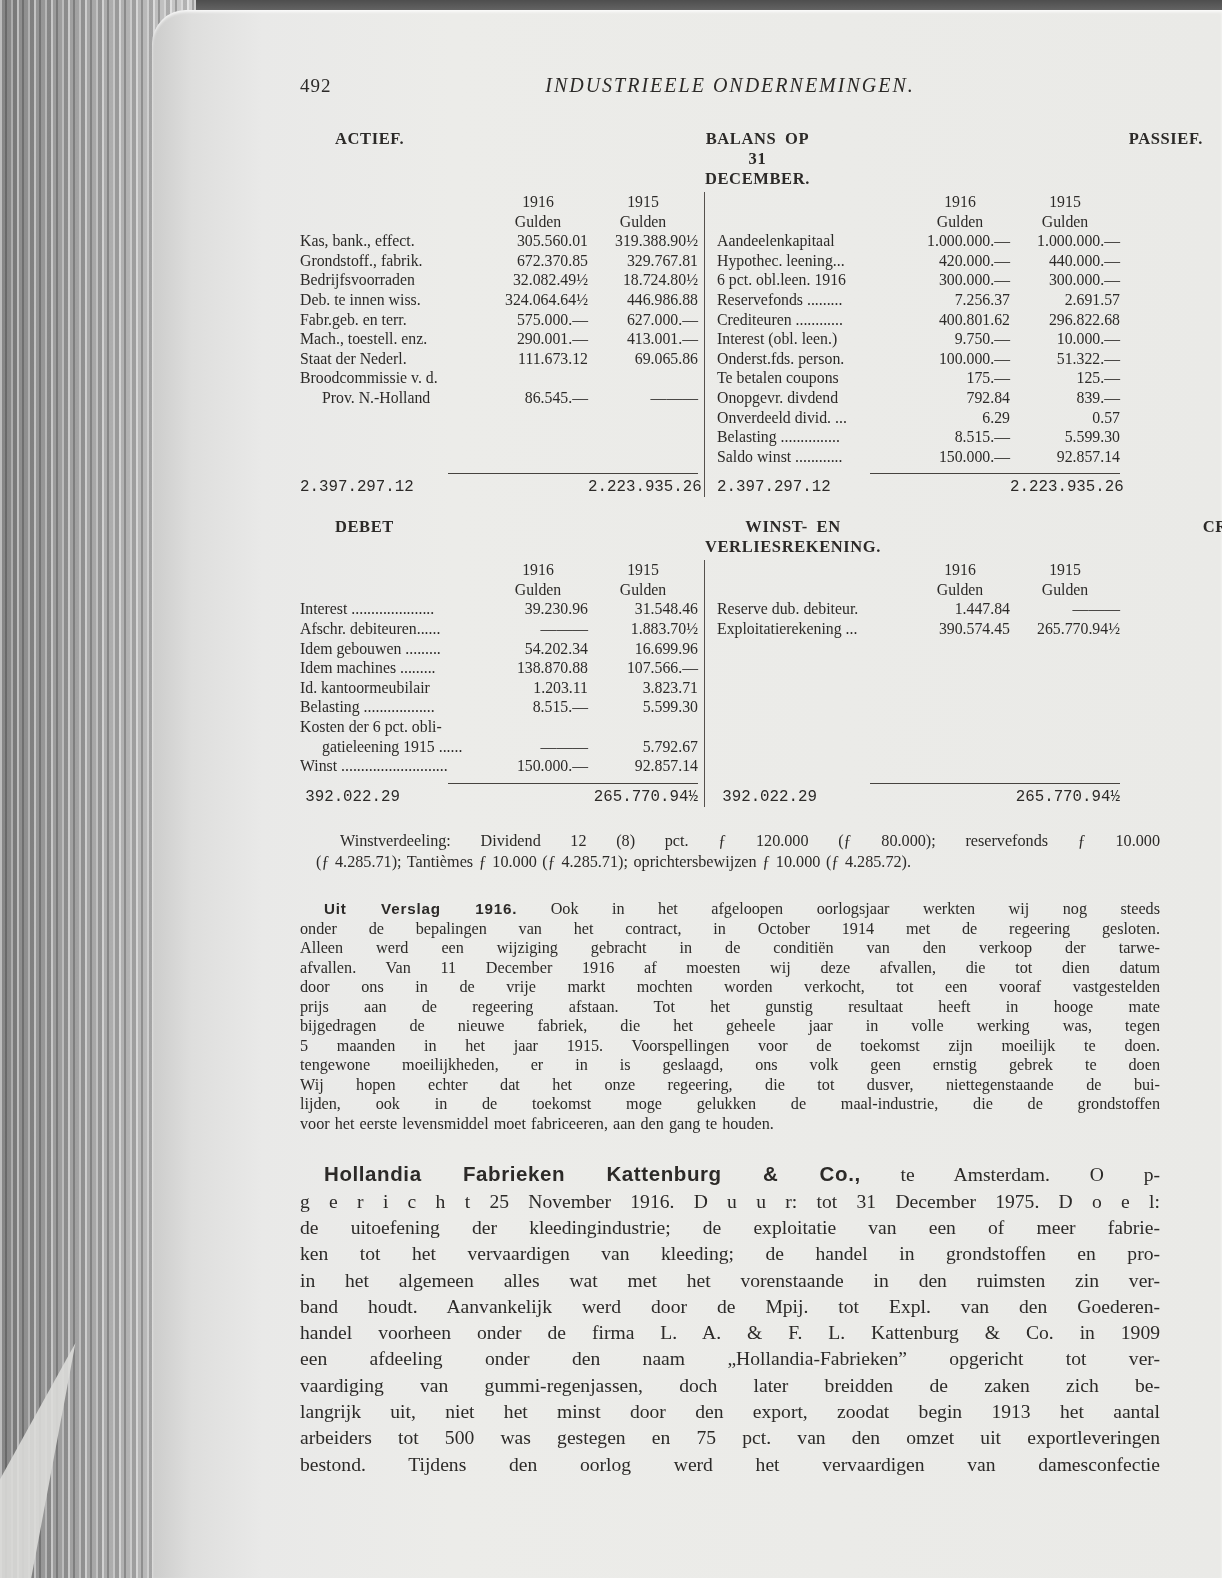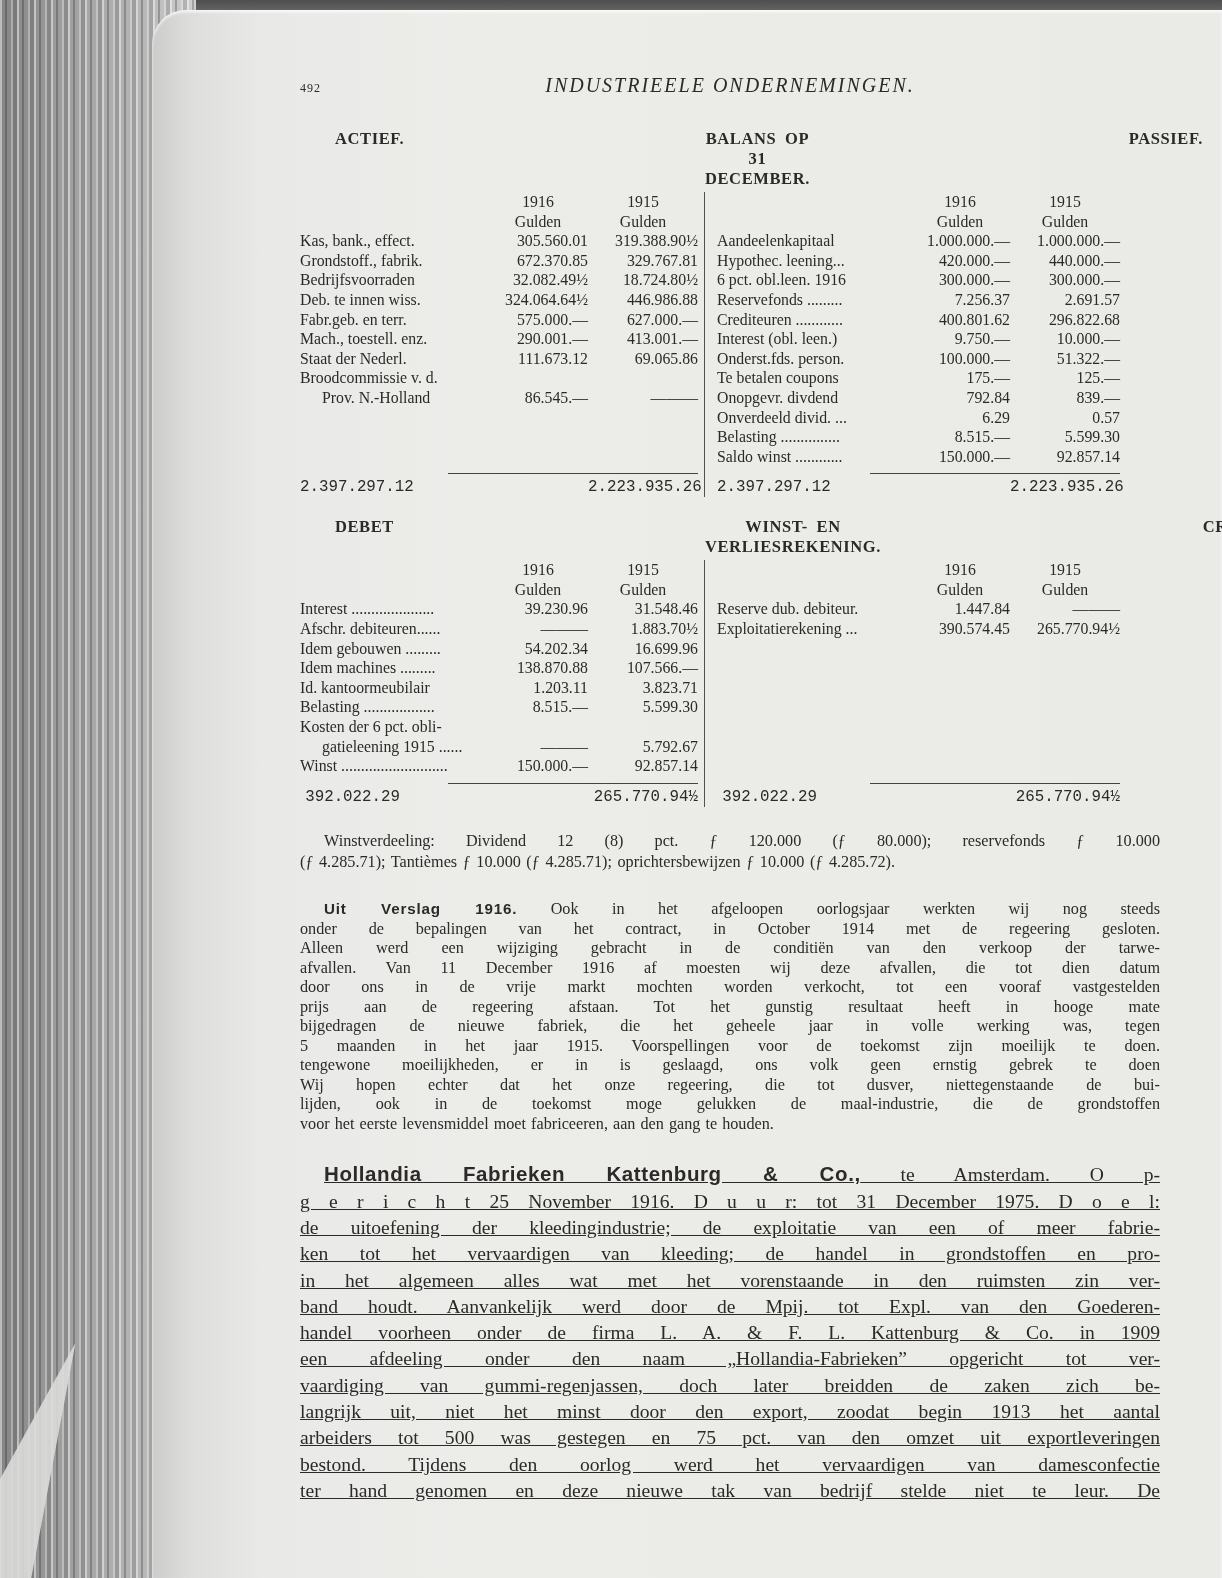--- a/index.html
+++ b/index.html
@@ -25,21 +25,21 @@
     background:linear-gradient(90deg,#cccccb 0px,#dededd 40px,#e9e9e8 110px,#ecece9 300px,#eaeae7 100%);
     box-shadow:inset 0 2px 3px rgba(255,255,255,.8);
   }
   .wedge { position:absolute; left:0; bottom:0; width:92px; height:235px; z-index:4;
     background:#dbdbd9; clip-path:polygon(0% 100%, 0% 58%, 82% 0%, 34% 100%); opacity:.9; }
 
   
   .content { position:absolute; left:300px; top:0; width:860px; z-index:5; }
 
   .pg-head { margin-top:74px; display:grid; grid-template-columns:130px 1fr 130px; align-items:baseline; }
-  .pg-num { font-size:12px; letter-spacing:1px; }
+  .pg-num { font-size:19px; letter-spacing:1px; }
   .pg-title { text-align:center; font-style:italic; font-size:20px; letter-spacing:2px; }
 
   .sec-head { display:grid; grid-template-columns:405px 1fr 455px; align-items:baseline;
     font-weight:bold; font-size:16.5px; letter-spacing:.6px; }
   .sec-head .l { text-align:left; padding-left:35px; }
   .sec-head .c { text-align:center; word-spacing:4px; }
   .sec-head .r { text-align:right; padding-right:62px; }
   .bal-head { margin-top:32px; }
   .pnl-head { margin-top:20px; }
 
@@ -53,23 +53,23 @@
   .yr-row .cv1, .yr-row .cv2, .gl-row .cv1, .gl-row .cv2 { text-align:center; }
   .rows-bal { min-height:236px; }
   .rows-pnl { min-height:178px; }
   .ind { padding-left:22px; }
   .total-rule { margin:6px 0 3px auto; width:250px; height:0; border-top:1.6px solid #46433f; }
   .total-row { display:flex; justify-content:space-between; line-height:20px;font-family:Liberation Mono, monospace; }
   .line { text-align:justify; }
   .jl { text-align-last:justify; }
   .fi { text-indent:24px; }
 
-  .winst { margin-top:24px; font-size:16.2px; line-height:21px; word-spacing:1.5px; }
+  .winst { margin-top:24px; font-size:16.2px; line-height:21px; word-spacing:1.5px;margin-left:16px; }
   .verslag { margin-top:26px; font-size:16.2px; line-height:19.5px; word-spacing:1px; }
-  .holl { margin-top:27px; font-size:19.6px; line-height:26.3px; word-spacing:1.5px;text-decoration:underline; }
+  .holl { margin-top:27px; font-size:19.6px; line-height:26.3px; word-spacing:1.5px; }
 
   .lead-sans { font-family:"Liberation Sans","DejaVu Sans",sans-serif; font-weight:bold; }
   .verslag .lead-sans { font-size:15.2px; letter-spacing:.8px; }
   .holl .lead-sans { font-size:20.5px; letter-spacing:.6px; }
 </style>
 </head>
 <body>
 
 <div class="canvas">
   <div class="top-band"></div>
@@ -365,17 +365,16 @@
       <div class="line jl">de uitoefening der kleedingindustrie; de exploitatie van een of meer fabrie-</div>
       <div class="line jl">ken tot het vervaardigen van kleeding; de handel in grondstoffen en pro-</div>
       <div class="line jl">in het algemeen alles wat met het vorenstaande in den ruimsten zin ver-</div>
       <div class="line jl">band houdt. Aanvankelijk werd door de Mpij. tot Expl. van den Goederen-</div>
       <div class="line jl">handel voorheen onder de firma L. A. &amp; F. L. Kattenburg &amp; Co. in 1909</div>
       <div class="line jl">een afdeeling onder den naam „Hollandia-Fabrieken” opgericht tot ver-</div>
       <div class="line jl">vaardiging van gummi-regenjassen, doch later breidden de zaken zich be-</div>
       <div class="line jl">langrijk uit, niet het minst door den export, zoodat begin 1913 het aantal</div>
       <div class="line jl">arbeiders tot 500 was gestegen en 75 pct. van den omzet uit exportleveringen</div>
       <div class="line jl">bestond. Tijdens den oorlog werd het vervaardigen van damesconfectie</div>
-      <div class="line jl">ter hand genomen en deze nieuwe tak van bedrijf stelde niet te leur.  De</div>
     </div>
 
   </div>
 </div>
 
 </body></html>

